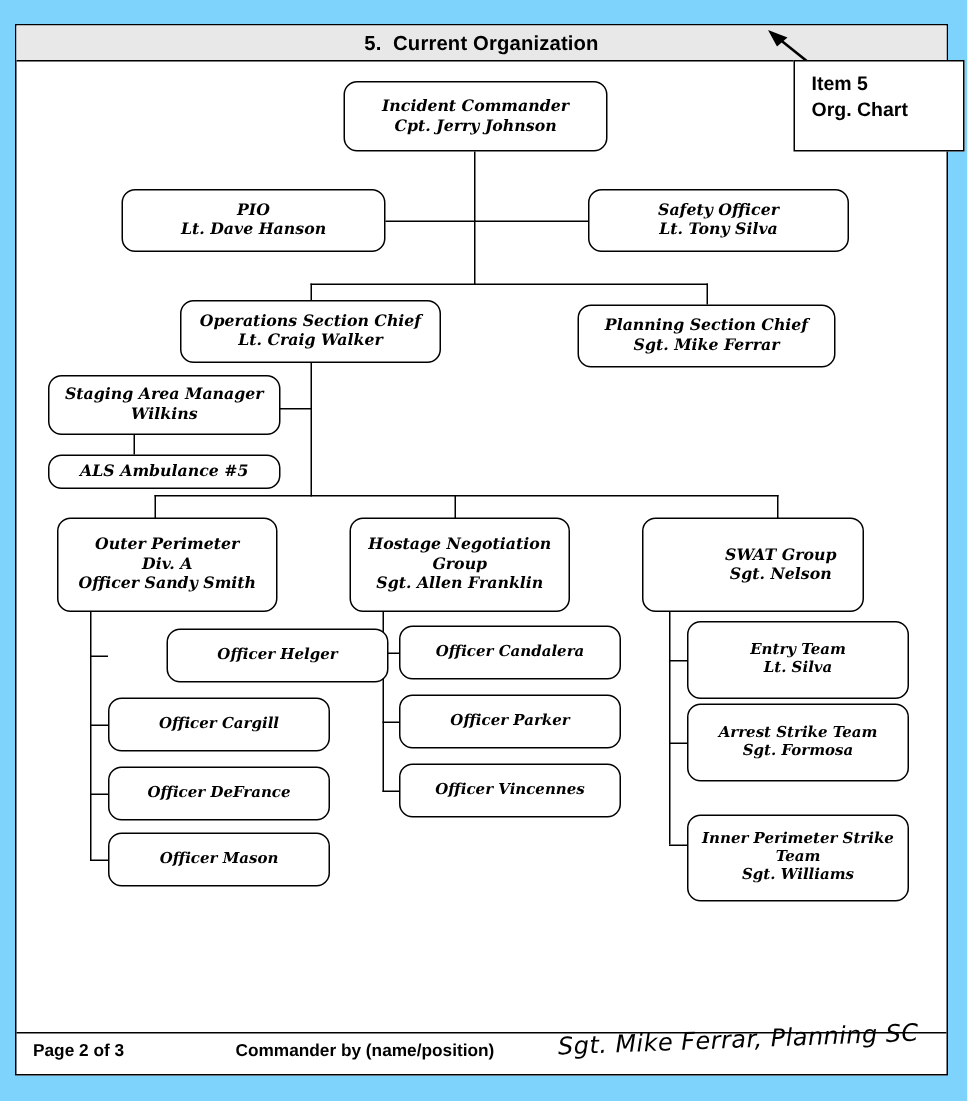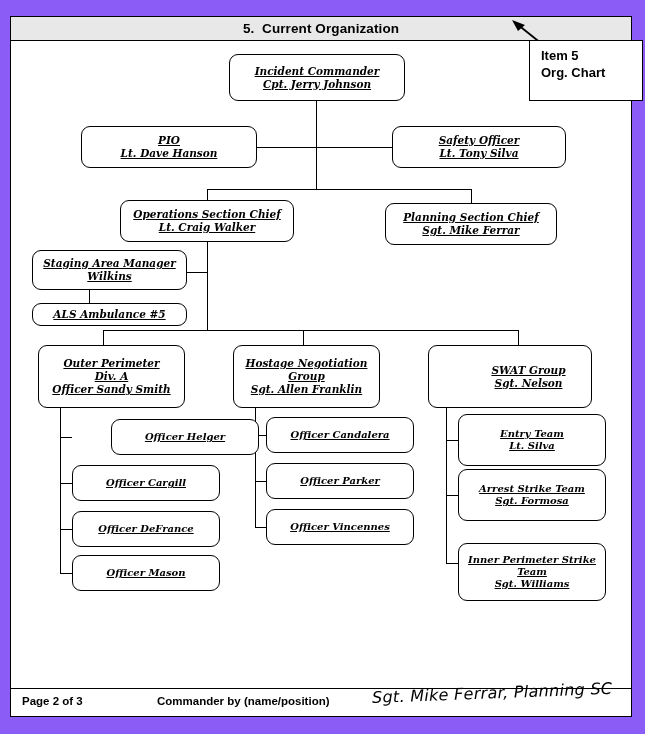--- a/index.html
+++ b/index.html
@@ -8,21 +8,21 @@
     padding: 0;
     background: #ffffff;
   }
   body {
     font-family: "Liberation Sans", sans-serif;
   }
   #page {
     position: relative;
     width: 645px;
     height: 734px;
-    background: #8b5cf6;
+    background: #7dd3fc;
     overflow: hidden;
   }
   
   .form-frame {
     position: absolute;
     left: 10px;
     top: 16px;
     width: 622px;
     height: 701px;
     border: 1.5px solid #000;
@@ -128,21 +128,20 @@
   }
   .node .ln {
     font-family: "DejaVu Serif", serif;
     font-style: italic;
     font-weight: bold;
     font-size: 10.5px;
     color: #000;
     line-height: 13px;
     text-align: center;
     white-space: nowrap;
-    text-decoration: underline;
   }
   .node.small .ln { font-size: 10px; line-height: 12px; }
   
   .conn {
     position: absolute;
     background: #000;
     z-index: 1;
   }
   .vline { width: 1.4px; }
   .hline { height: 1.4px; }
@@ -244,21 +243,21 @@
     <div class="ln">Group</div>
     <div class="ln">Sgt. Allen Franklin</div>
   </div>
 
   <div class="node" style="left:38px; top:345px; width:147px; height:63px;">
     <div class="ln">Outer Perimeter</div>
     <div class="ln">Div. A</div>
     <div class="ln">Officer Sandy Smith</div>
   </div>
 
-  <div class="node" style="left:428px; top:345px; width:164px; height:63px;padding-left:37px;">
+  <div class="node" style="left:428px; top:345px; width:148px; height:63px;padding-left:37px;">
     <div class="ln">SWAT Group</div>
     <div class="ln">Sgt.  Nelson</div>
   </div>
 
   <div class="node small" style="left:72px; top:419px; width:148px; height:36px;margin-left:39px;">
     <div class="ln">Officer Helger</div>
   </div>
   <div class="node small" style="left:72px; top:465px; width:148px; height:36px;">
     <div class="ln">Officer Cargill</div>
   </div>

